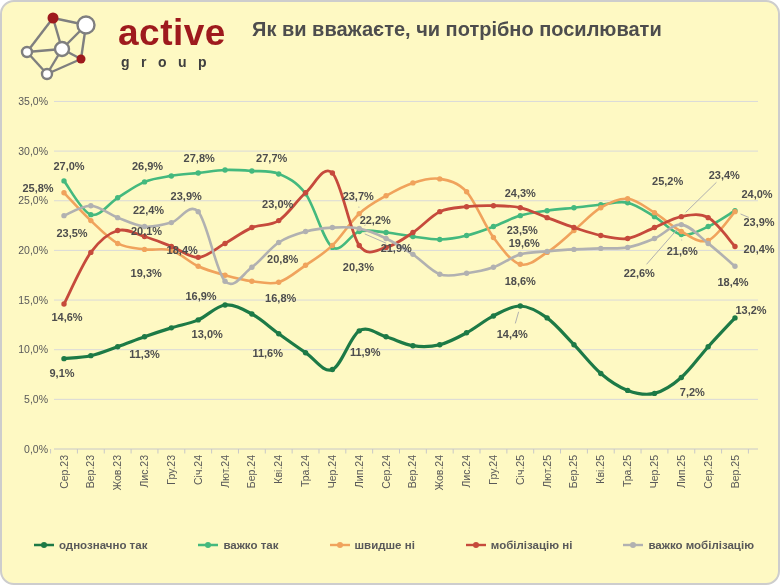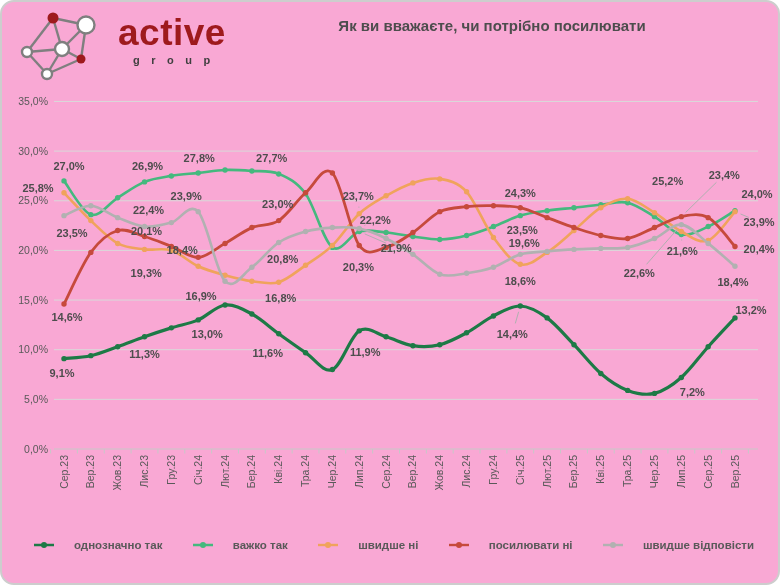--- a/index.html
+++ b/index.html
@@ -1,25 +1,25 @@
 <!DOCTYPE html>
 <html><head>
 <meta charset="utf-8">
 <style>
   html,body{margin:0;padding:0;}
   body{width:780px;height:585px;background:#ffffff;font-family:"Liberation Sans",sans-serif;position:relative;overflow:hidden;}
-  .frame{position:absolute;inset:0;border:2px solid #cdcdcd;border-radius:14px;background:#f9a8d4;overflow:hidden;padding-left:48px;}
+  .frame{position:absolute;inset:0;border:2px solid #cdcdcd;border-radius:14px;background:#fef9c3;overflow:hidden;padding-left:48px;}
   .logo{position:absolute;left:16px;top:6px;display:flex;align-items:flex-start;}
   .logo-text{margin-left:8px;margin-top:6px;}
   .brand{font-size:37px;font-weight:700;color:#9e1a1d;line-height:1.0;letter-spacing:0.5px;}
-  .subbrand{font-size:11px;font-weight:700;color:#3f3f3f;letter-spacing:11.5px;margin-top:3px;margin-left:15px;}
-  .title{position:absolute;left:250px;top:12px;width:480px;text-align:center;font-weight:700;font-size:15px;color:#4d4d4d;line-height:1.55;}
+  .subbrand{font-size:14px;font-weight:700;color:#3f3f3f;letter-spacing:11.5px;margin-top:3px;margin-left:3px;}
+  .title{position:absolute;left:250px;top:12px;width:480px;text-align:left;font-weight:700;font-size:20px;color:#4d4d4d;line-height:1.55;}
   svg.chart{position:absolute;left:0;top:0;}
   .legend{position:absolute;left:32px;right:24px;top:537px;display:flex;justify-content:space-between;align-items:center;}
-  .legend-item{display:flex;align-items:center;gap:20px;font-size:11.5px;font-weight:700;color:#595959;white-space:nowrap;}
+  .legend-item{display:flex;align-items:center;gap:5px;font-size:11.5px;font-weight:700;color:#595959;white-space:nowrap;}
 </style>
 </head>
 <body>
 
 <div class="frame">
 
   <div class="logo">
     <svg width="92" height="84" viewBox="0 0 92 84">
       <g stroke="#7f7f7f" stroke-width="2.4" fill="none">
         <line x1="35" y1="10" x2="68" y2="17"></line>
@@ -325,24 +325,24 @@
           <line x1="0" y1="5" x2="20" y2="5" stroke="#f0a35c" stroke-width="2.4"></line>
           <circle cx="10" cy="5" r="3" fill="#f0a35c"></circle>
         </svg>
         <span>швидше ні</span>
       </div>
       <div class="legend-item">
         <svg width="20" height="10">
           <line x1="0" y1="5" x2="20" y2="5" stroke="#c64a3c" stroke-width="2.4"></line>
           <circle cx="10" cy="5" r="3" fill="#c64a3c"></circle>
         </svg>
-        <span>посилювати ні</span>
+        <span>мобілізацію ні</span>
       </div>
       <div class="legend-item">
         <svg width="20" height="10">
           <line x1="0" y1="5" x2="20" y2="5" stroke="#b1b1b1" stroke-width="2.4"></line>
           <circle cx="10" cy="5" r="3" fill="#b1b1b1"></circle>
         </svg>
-        <span>швидше відповісти</span>
+        <span>важко мобілізацію</span>
       </div>
     </div>
 
 </div>
 
 </body></html>

